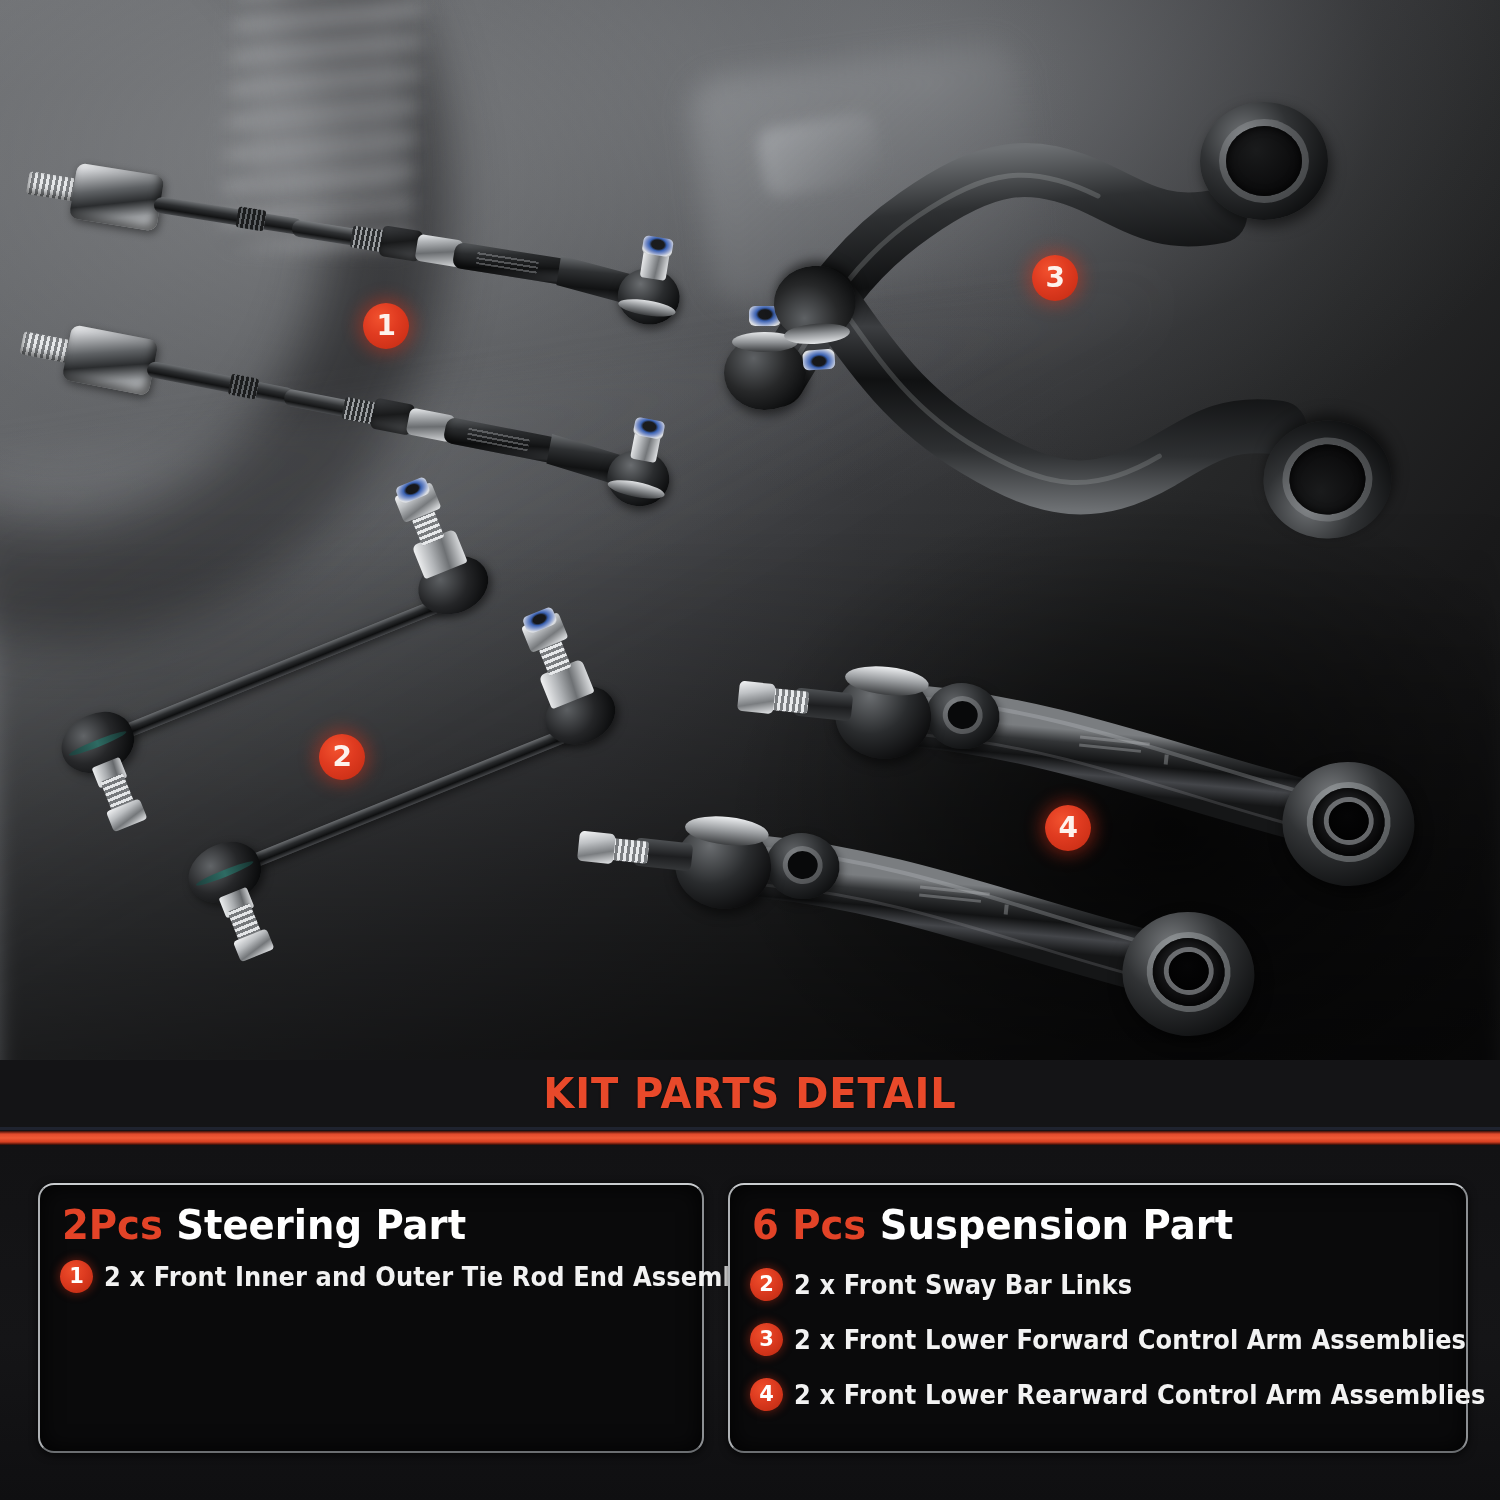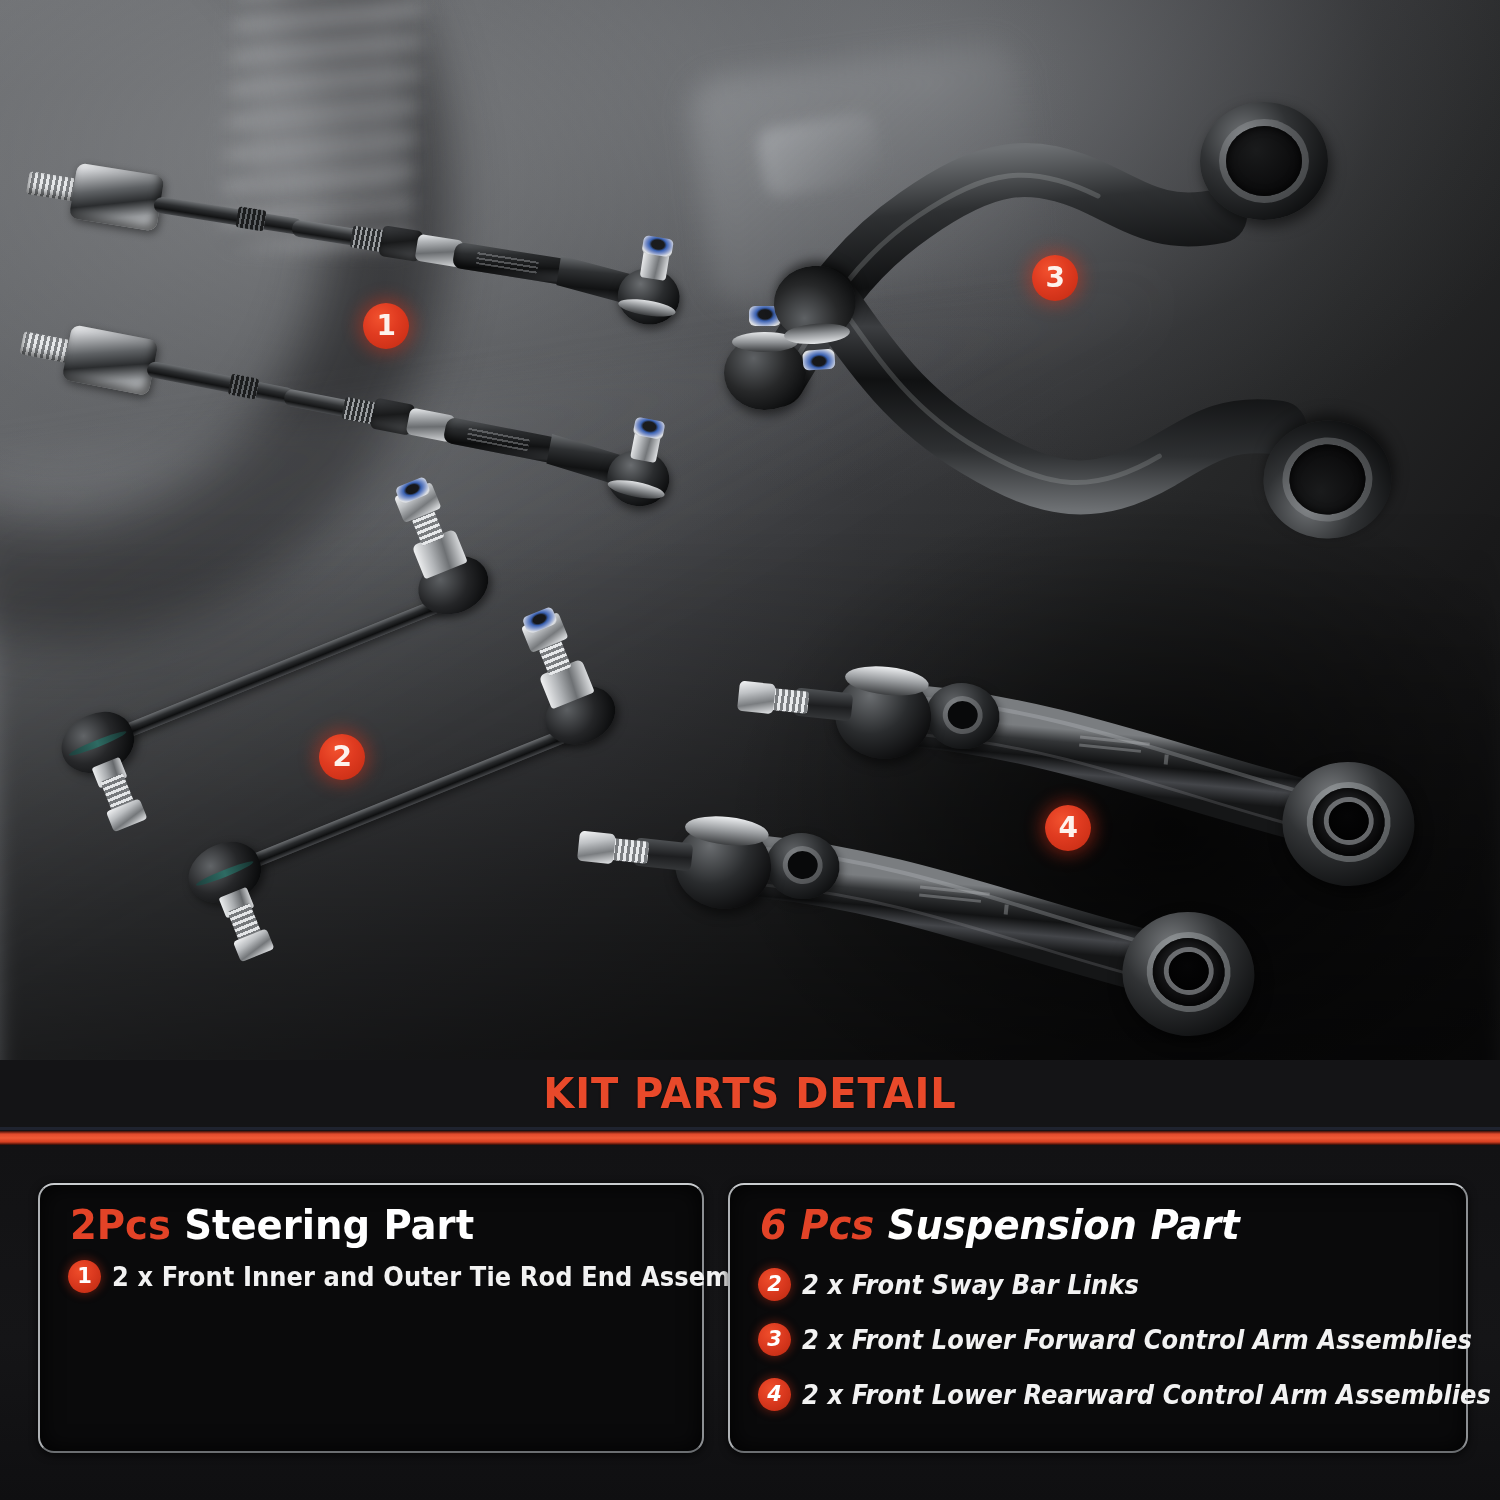--- a/index.html
+++ b/index.html
@@ -206,24 +206,23 @@
   .redline::after{content:"";position:absolute;left:0;top:-4px;width:100%;height:3px;background:rgba(40,48,70,.55);}
 
   
   .lower{position:absolute;left:0;top:1145px;width:1500px;height:355px;
     background:linear-gradient(180deg,#121214 0%,#151517 55%,#0f0f11 100%);}
   .panel{
     position:absolute;border:2px solid;border-radius:16px;
     border-color:#c9cccf #8c8f92 #6b6e71 #aeb1b4;
     background:#0a0a0b;
     box-shadow:0 2px 9px rgba(0,0,0,.7), inset 0 0 22px rgba(0,0,0,.9);
-    padding-left:8px;
   }
   .panel-left{left:38px;top:38px;width:666px;height:270px;}
-  .panel-right{left:728px;top:38px;width:740px;height:270px;font-style:italic;}
+  .panel-right{left:728px;top:38px;width:740px;height:270px;}
 
   .phead{margin:20px 0 0 22px;font-family:"DejaVu Sans",sans-serif;font-weight:bold;
     font-size:41px;line-height:1;white-space:nowrap;transform:scaleX(.94);transform-origin:left center;}
   .phead .cnt{color:#e24327;}
   .phead .lbl{color:#fff;}
 
   .prow{display:flex;align-items:center;margin:14px 0 0 20px;white-space:nowrap;}
   .prow .num{
     flex:0 0 auto;width:33px;height:33px;border-radius:50%;
     background:radial-gradient(circle at 38% 32%,#ef4e2b 0%,#dc3a1f 44%,#bb2810 100%);

